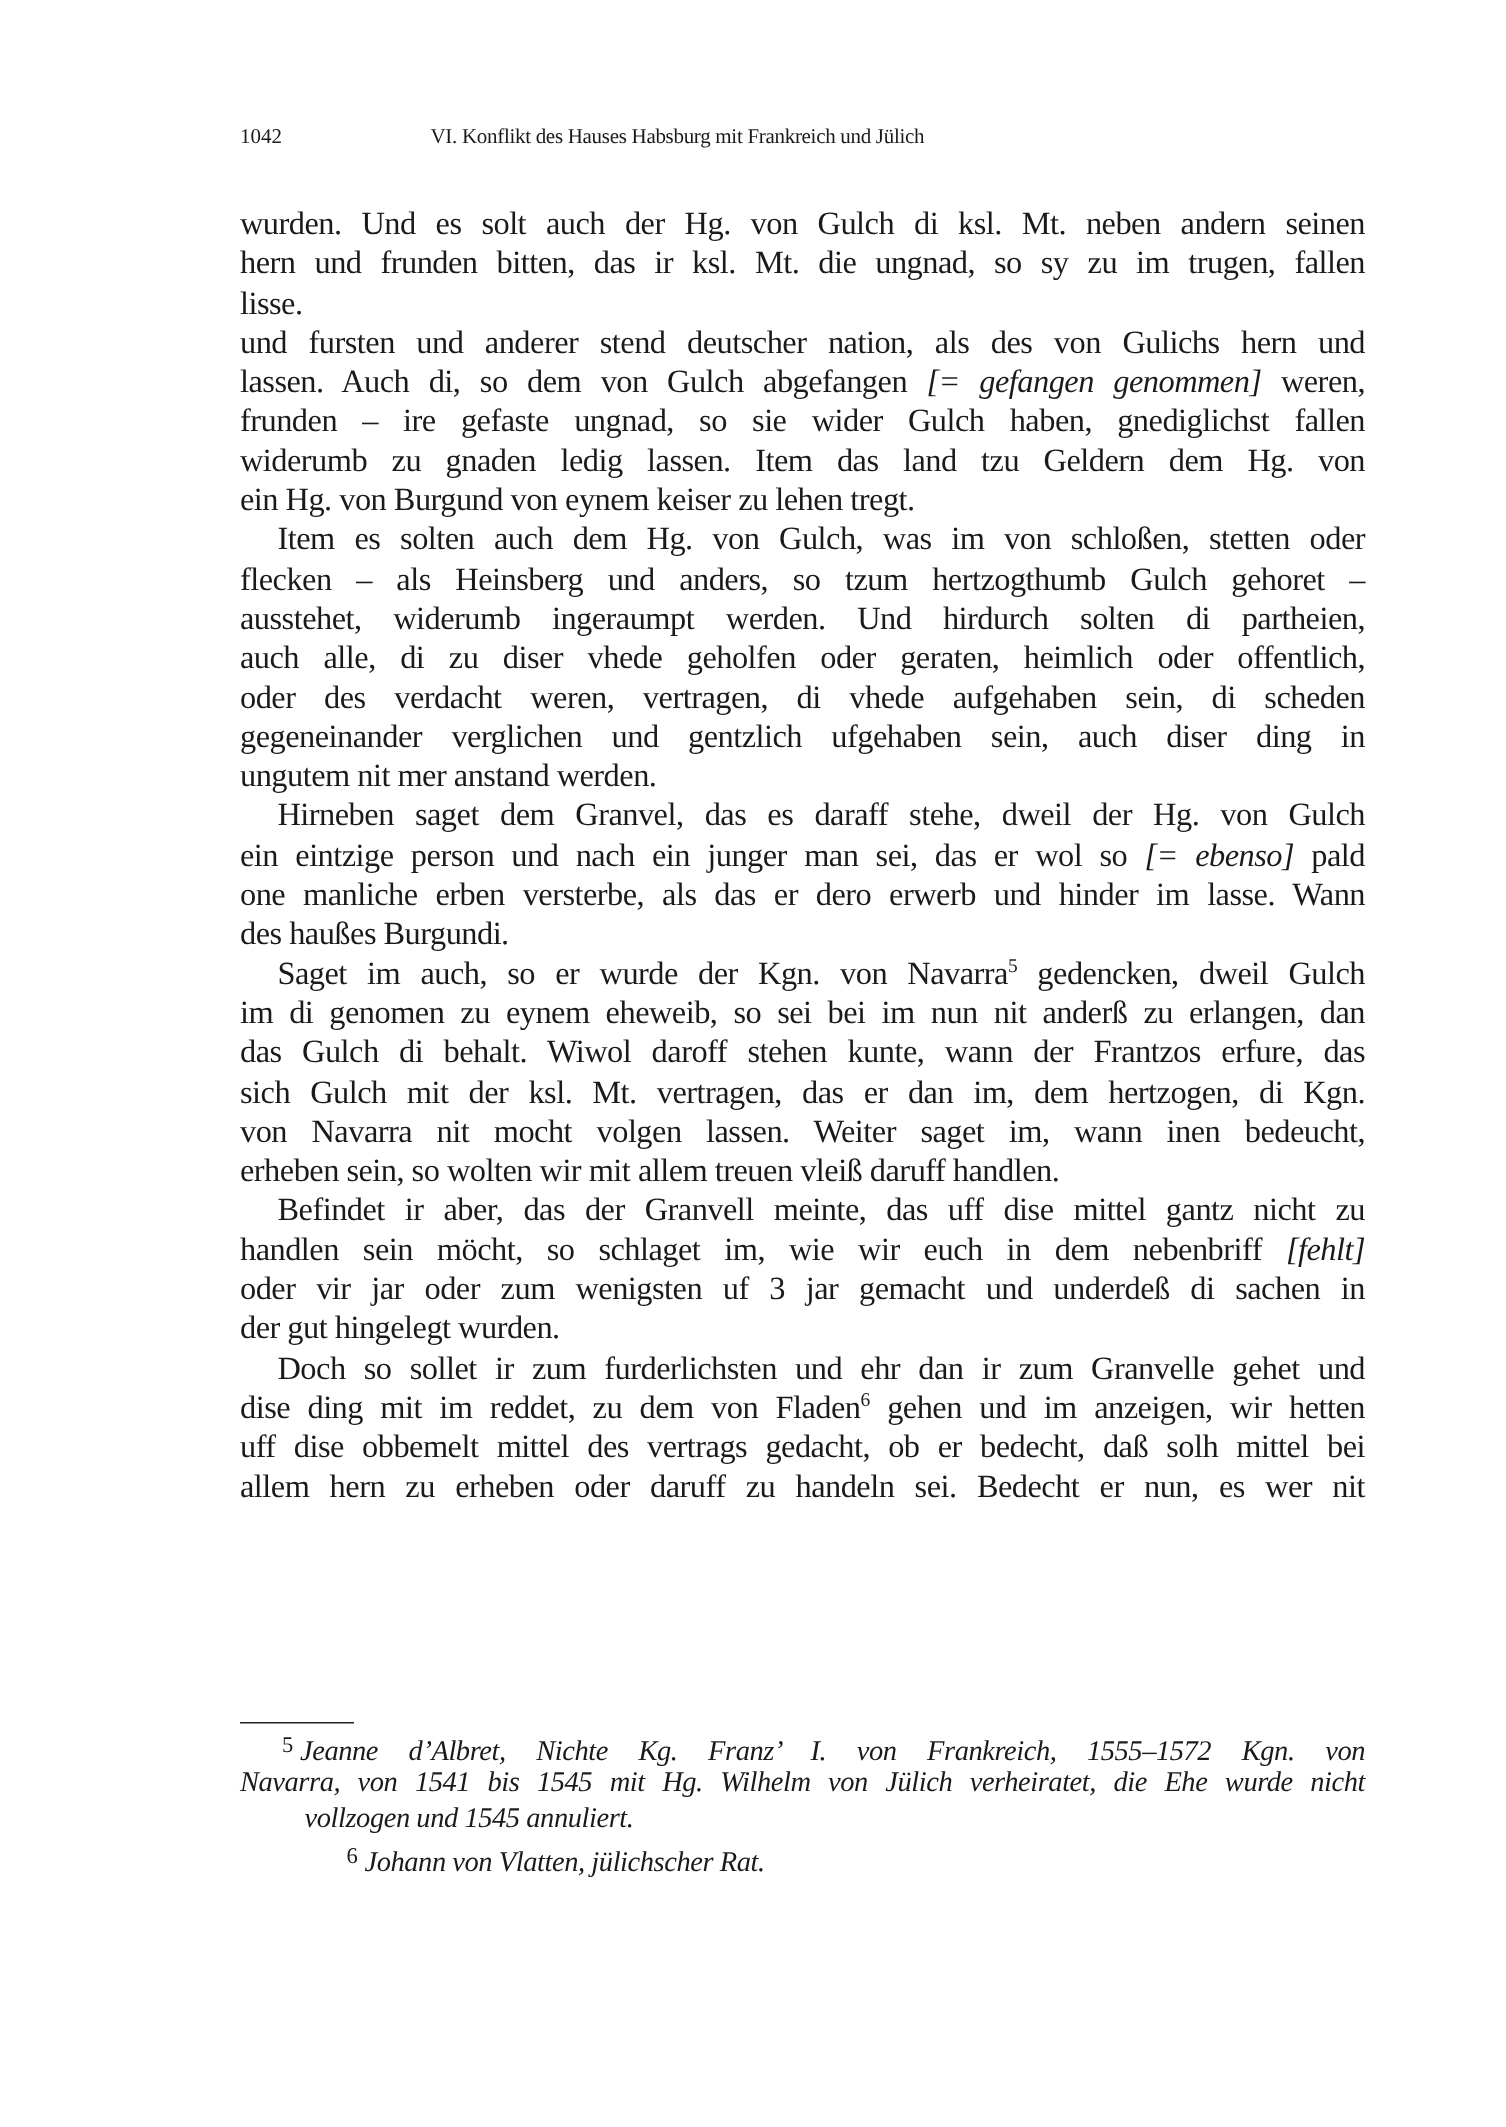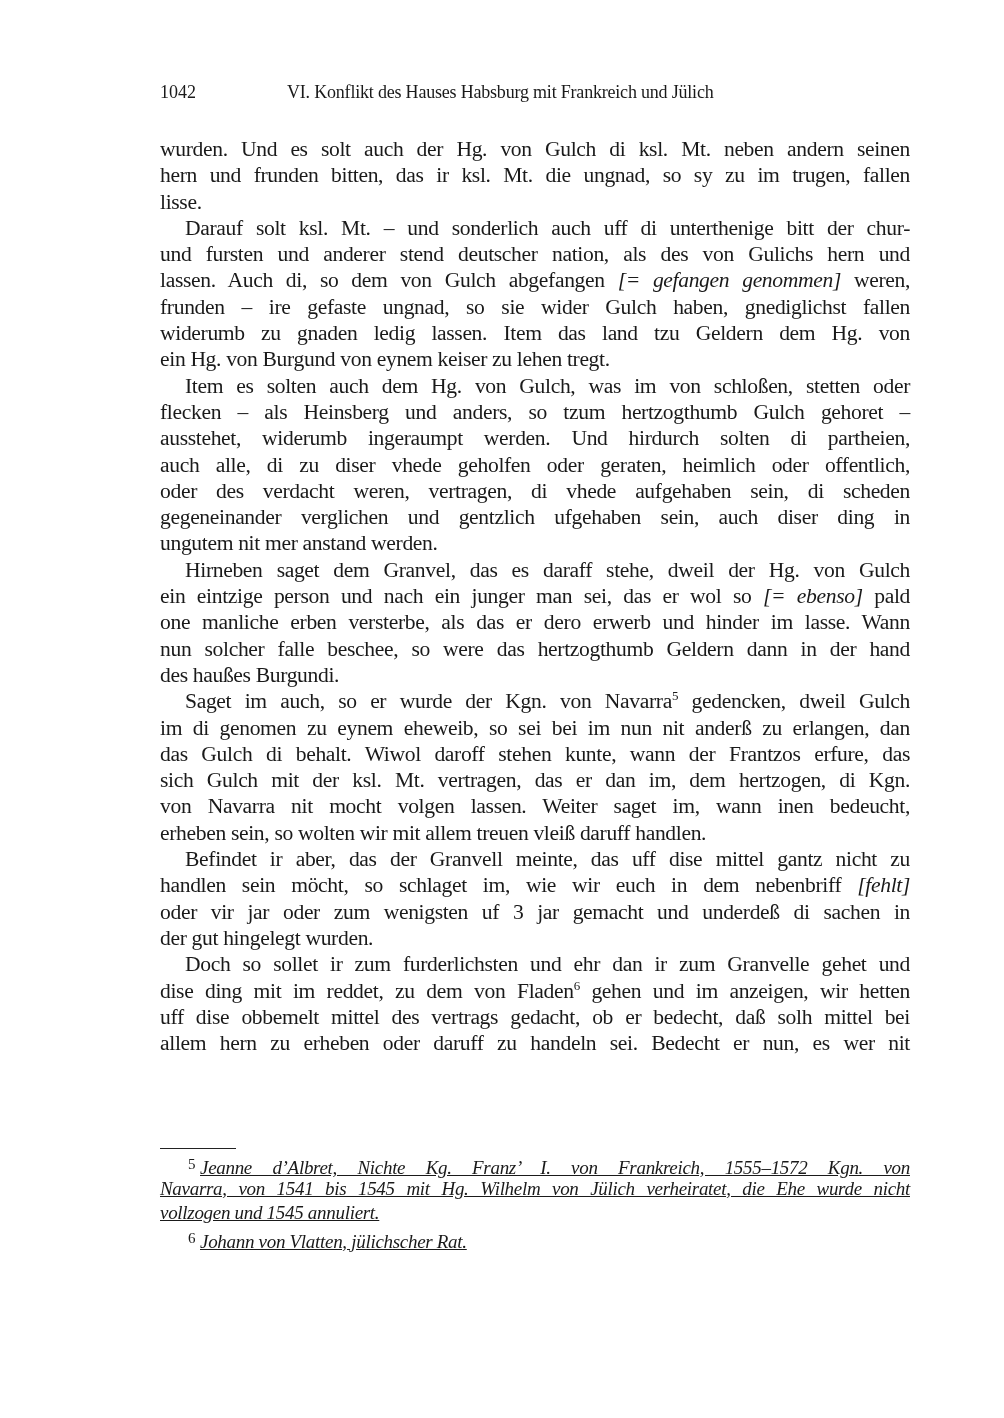--- a/index.html
+++ b/index.html
@@ -1,72 +1,70 @@
 <!DOCTYPE html>
 <html><head>
 <meta charset="utf-8">
 <style>
   html, body { margin: 0; padding: 0; background: #ffffff; }
   body { width: 1004px; height: 1418px; position: relative; overflow: hidden;
          font-family: "Liberation Serif", "DejaVu Serif", serif; color: #1a1a1a; }
   .header { position: absolute; top: 78px; left: 160px; width: 750px; height: 28px;
-            font-size: 18px; line-height: 28px; }
+            font-size: 14px; line-height: 28px; }
   .header .pageno { position: absolute; left: 0; top: 0; }
   .header .running { position: absolute; left: 127px; top: 0; letter-spacing: -0.2px; }
   .body { position: absolute; top: 136px; left: 160px; width: 750px;
           font-size: 21.6px; line-height: 26.3px; text-align: justify; letter-spacing: -0.35px; }
   .body p { margin: 0; text-indent: 0; }
   .body .line { display: block; text-align: justify; text-align-last: justify; white-space: nowrap; height: 26.3px; }
   .body .line.last { text-align-last: left; }
   .body .ind-line { padding-left: 25px; }
   em { font-style: italic; }
   sup { font-size: 13px; line-height: 0; vertical-align: 8px; }
   .fn-rule { position: absolute; top: 1148px; left: 160px; width: 76px; height: 0; border-top: 1px solid #222; }
   .footnotes { position: absolute; top: 1152px; left: 160px; width: 750px;
-               font-size: 19px; line-height: 24.5px; font-style: italic; letter-spacing: -0.3px; text-decoration: underline; }
+               font-size: 19px; line-height: 24.5px; font-style: italic; letter-spacing: -0.3px; }
   .footnotes .line { display: block; text-align: justify; text-align-last: justify; white-space: nowrap; height: 24.5px; }
-  .footnotes .line.last { text-align-last: left; }
+  .footnotes .line.last { text-align-last: left; margin-left: 43px; }
   .footnotes .fnno { font-style: normal; font-size: 15px; vertical-align: 5px; display: inline-block; width: 40px; padding-left: 28px; box-sizing: border-box; }
 </style>
 </head>
 <body>
 
 <div class="header">
   <span class="pageno">1042</span>
   <span class="running">VI. Konflikt des Hauses Habsburg mit Frankreich und Jülich</span>
 </div>
 
 <div class="body" id="body">
     <p>
       <span class="line">wurden. Und es solt auch der Hg. von Gulch di ksl. Mt. neben andern seinen</span>
       <span class="line">hern und frunden bitten, das ir ksl. Mt. die ungnad, so sy zu im trugen, fallen</span>
       <span class="line last">lisse.</span>
     </p>
     <p>
-      <span class="line ind-line">Darauf solt ksl. Mt. – und sonderlich auch uff di unterthenige bitt der chur-</span>
       <span class="line">und fursten und anderer stend deutscher nation, als des von Gulichs hern und</span>
       <span class="line">lassen. Auch di, so dem von Gulch abgefangen <em>[= gefangen genommen]</em> weren,</span>
       <span class="line">frunden – ire gefaste ungnad, so sie wider Gulch haben, gnediglichst fallen</span>
       <span class="line">widerumb zu gnaden ledig lassen. Item das land tzu Geldern dem Hg. von</span>
       <span class="line last">ein Hg. von Burgund von eynem keiser zu lehen tregt.</span>
     </p>
     <p>
       <span class="line ind-line">Item es solten auch dem Hg. von Gulch, was im von schloßen, stetten oder</span>
       <span class="line">flecken – als Heinsberg und anders, so tzum hertzogthumb Gulch gehoret –</span>
       <span class="line">ausstehet, widerumb ingeraumpt werden. Und hirdurch solten di partheien,</span>
       <span class="line">auch alle, di zu diser vhede geholfen oder geraten, heimlich oder offentlich,</span>
       <span class="line">oder des verdacht weren, vertragen, di vhede aufgehaben sein, di scheden</span>
       <span class="line">gegeneinander verglichen und gentzlich ufgehaben sein, auch diser ding in</span>
       <span class="line last">ungutem nit mer anstand werden.</span>
     </p>
     <p>
       <span class="line ind-line">Hirneben saget dem Granvel, das es daraff stehe, dweil der Hg. von Gulch</span>
       <span class="line">ein eintzige person und nach ein junger man sei, das er wol so <em>[= ebenso]</em> pald</span>
       <span class="line">one manliche erben versterbe, als das er dero erwerb und hinder im lasse. Wann</span>
-      <span class="line">nun solcher falle beschee, so were das hertzogthumb Geldern dann in der hand</span>
       <span class="line last">des haußes Burgundi.</span>
     </p>
     <p>
       <span class="line ind-line">Saget im auch, so er wurde der Kgn. von Navarra<sup>5</sup> gedencken, dweil Gulch</span>
       <span class="line">im di genomen zu eynem eheweib, so sei bei im nun nit anderß zu erlangen, dan</span>
       <span class="line">das Gulch di behalt. Wiwol daroff stehen kunte, wann der Frantzos erfure, das</span>
       <span class="line">sich Gulch mit der ksl. Mt. vertragen, das er dan im, dem hertzogen, di Kgn.</span>
       <span class="line">von Navarra nit mocht volgen lassen. Weiter saget im, wann inen bedeucht,</span>
       <span class="line last">erheben sein, so wolten wir mit allem treuen vleiß daruff handlen.</span>
     </p>

